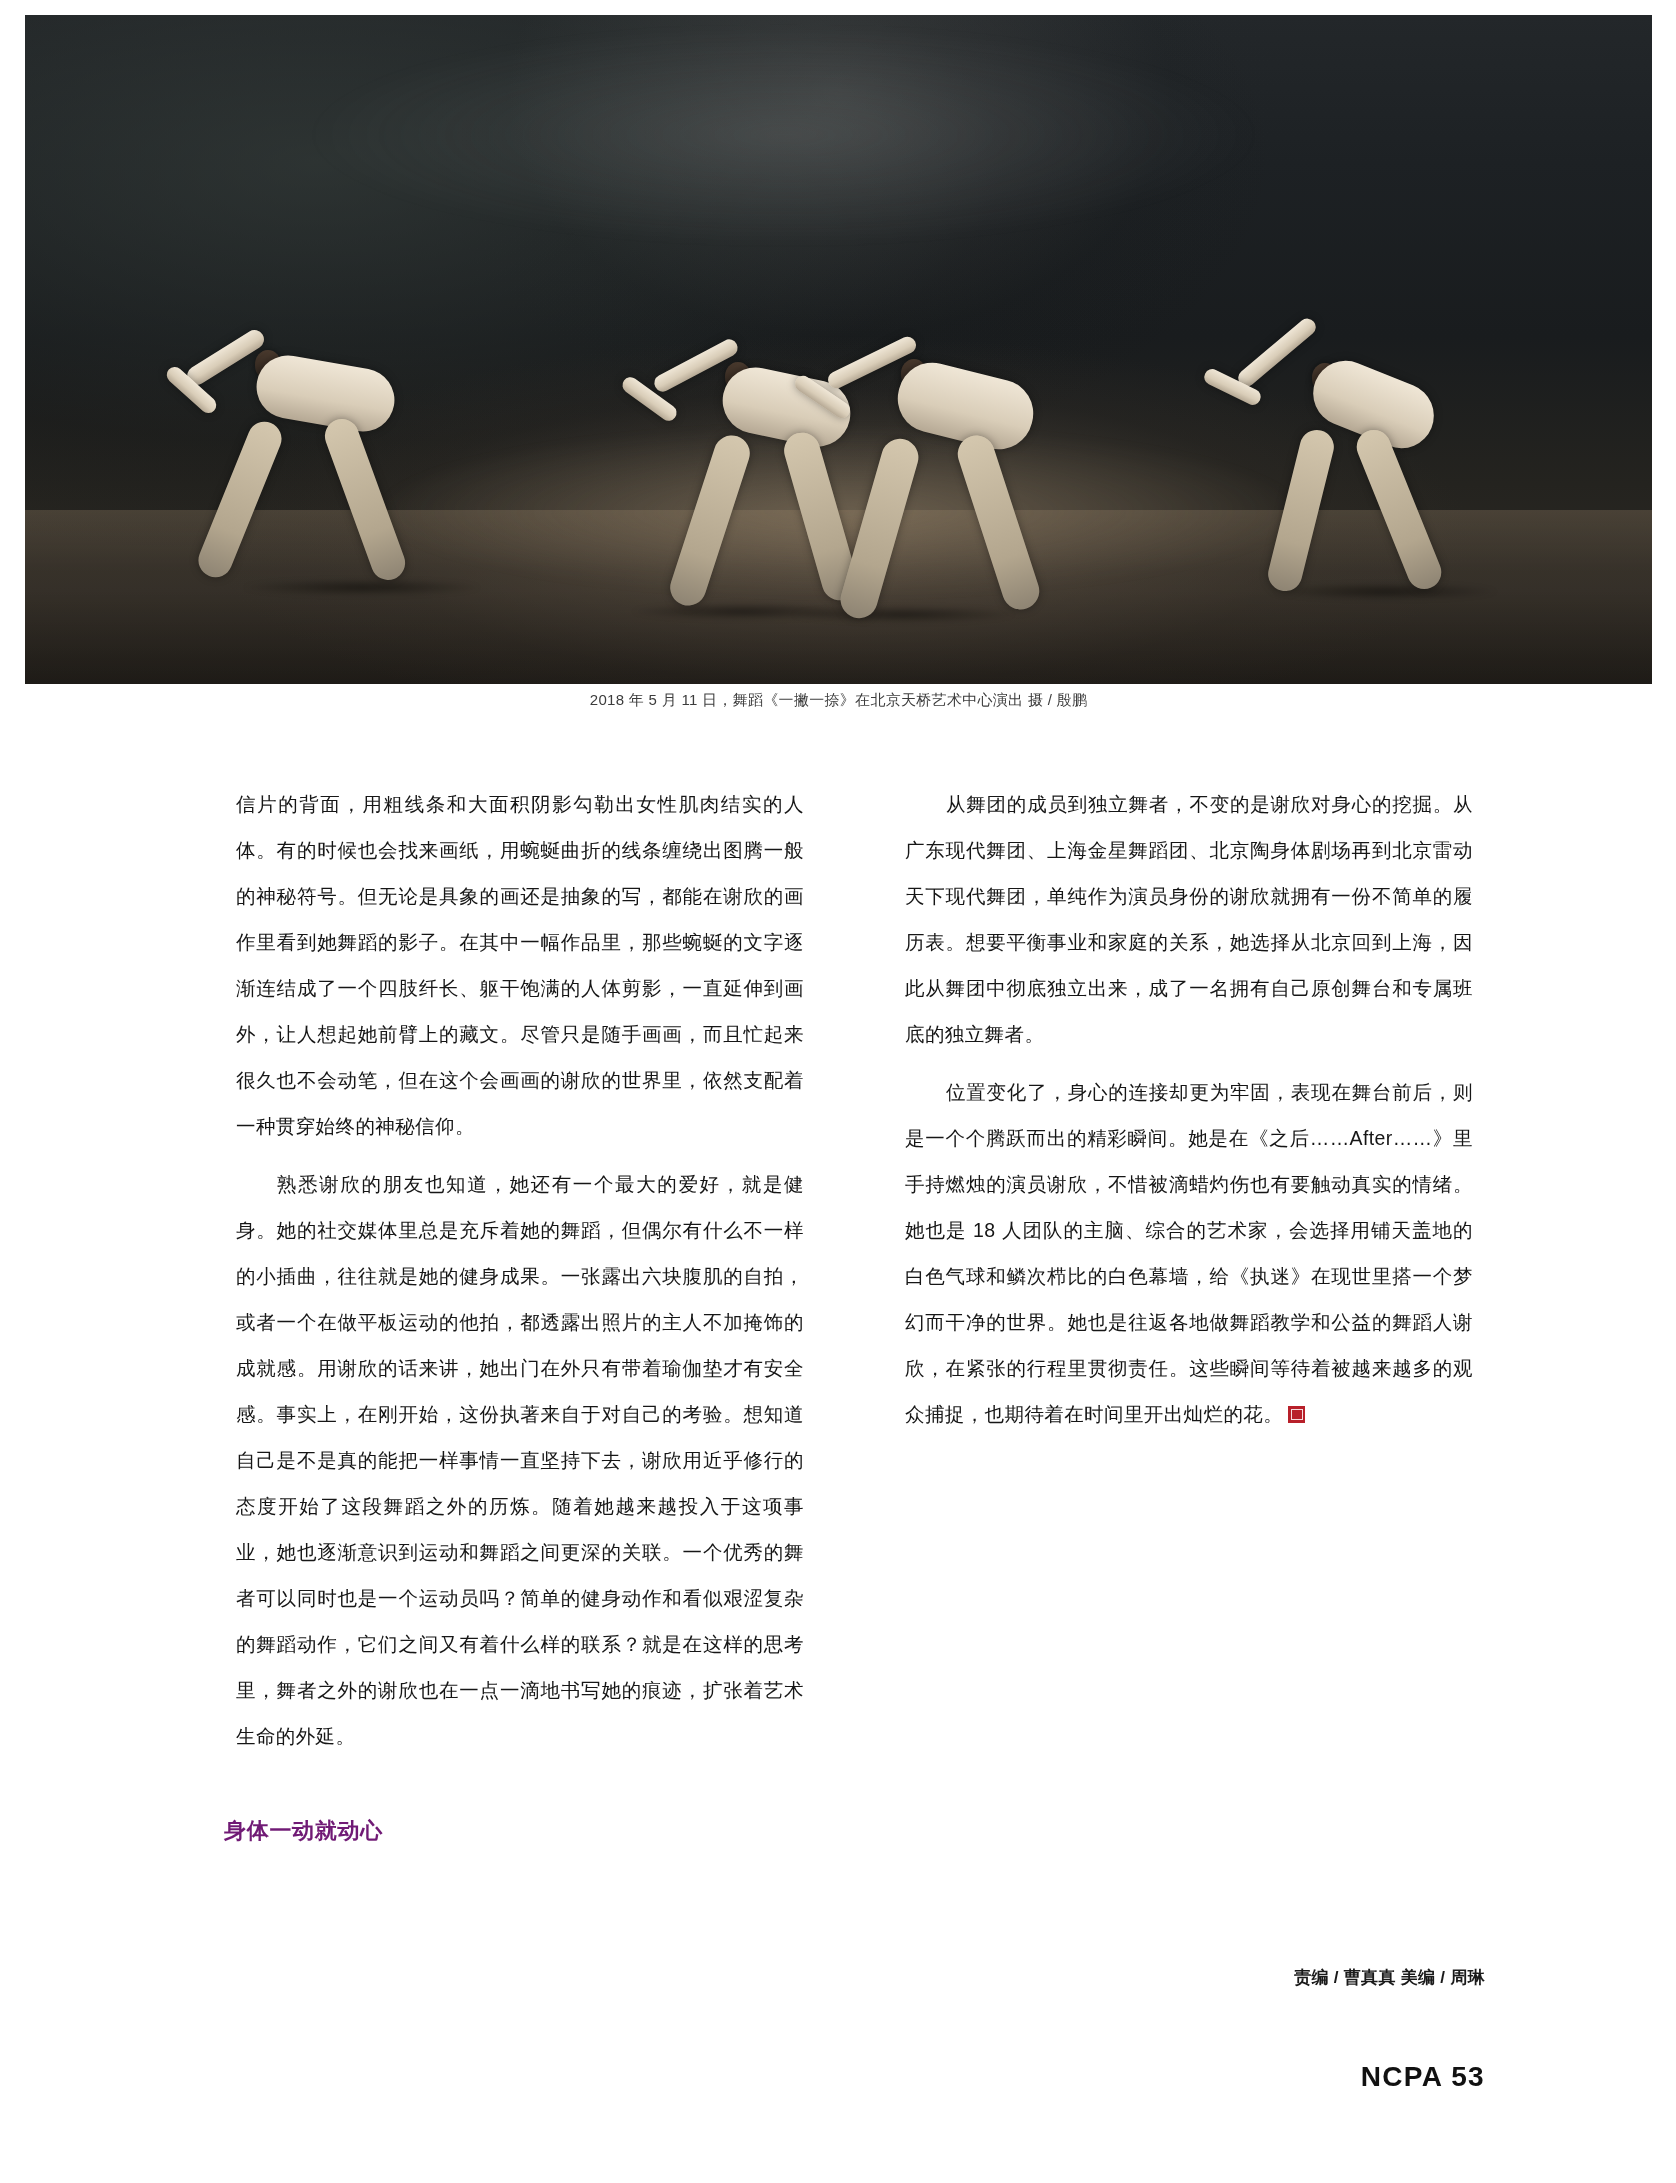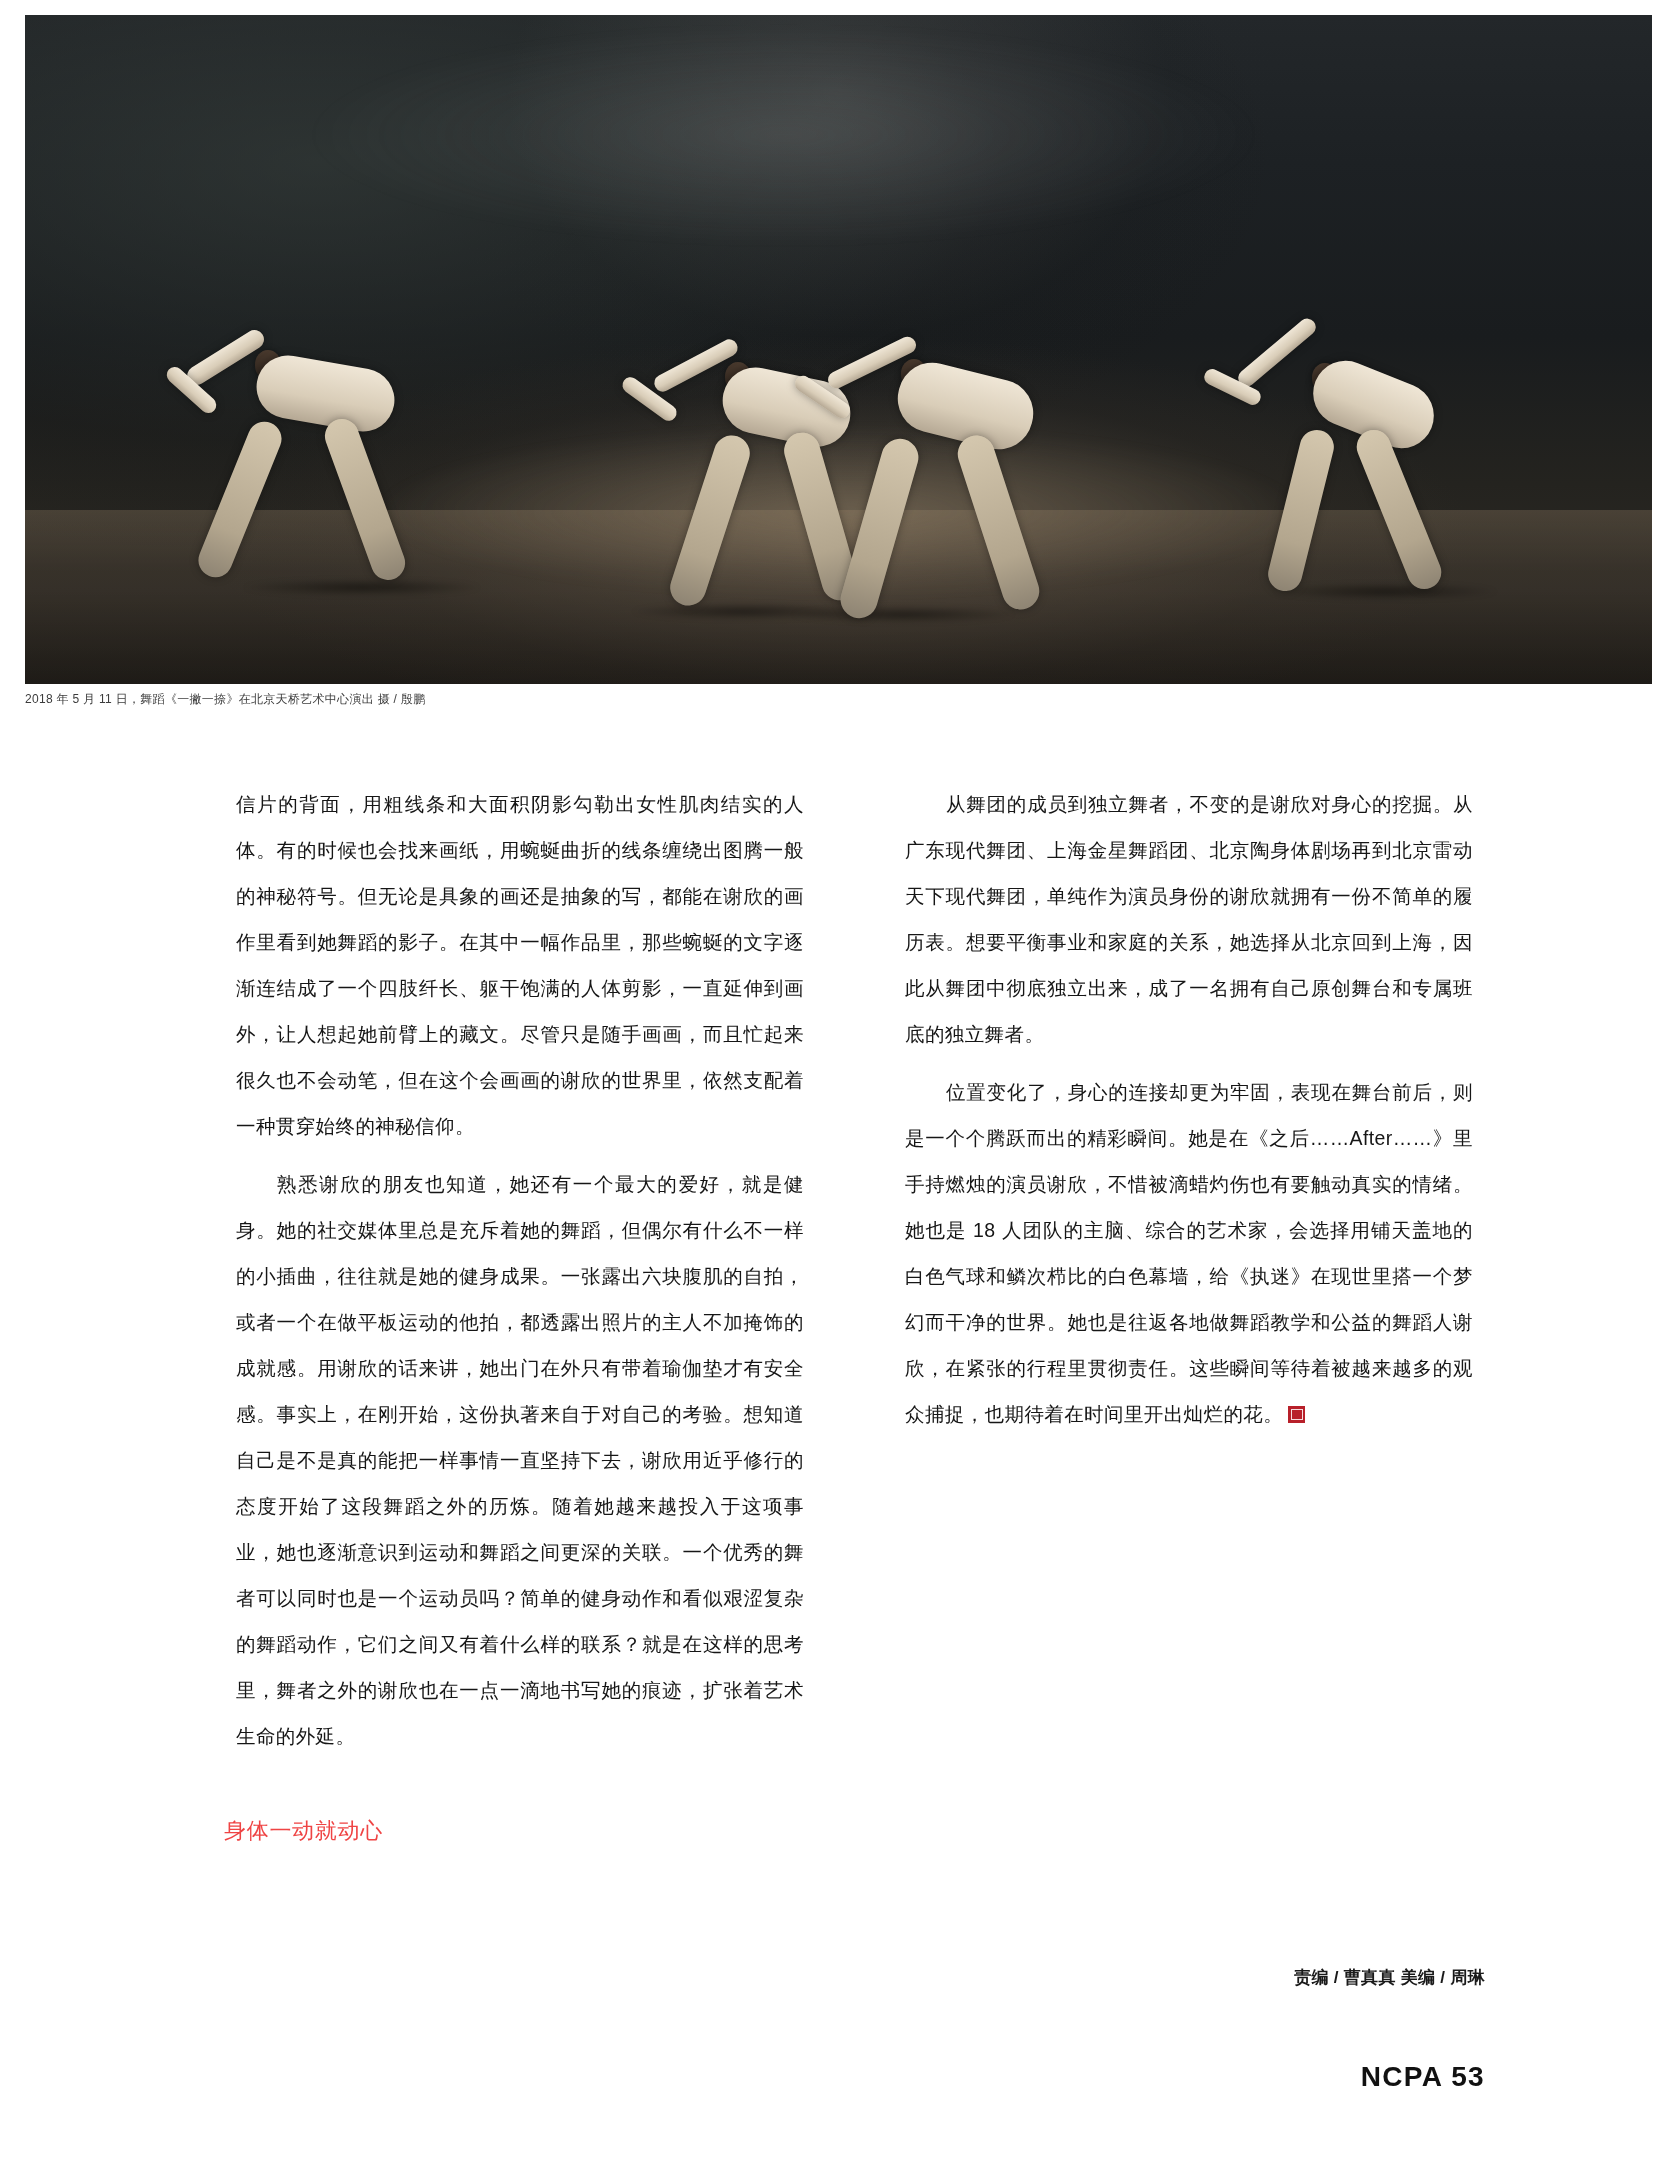--- a/index.html
+++ b/index.html
@@ -87,21 +87,22 @@
     border-radius: 50%;
     background: radial-gradient(ellipse at center, rgba(0,0,0,0.45), rgba(0,0,0,0) 72%);
     filter: blur(2.6px);
   }
 
   .caption {
     position: absolute;
     left: 25px;
     width: 1627px;
     top: 691px;
-    font-size: 12px;
+    text-align: center;
+    font-size: 15px;
     color: #3c3c3c;
     letter-spacing: 0.3px;
   }
 
   
   .columns {
     position: absolute;
     left: 224px;
     top: 769px;
     width: 1261px;
@@ -118,23 +119,23 @@
     text-align: justify;
     text-justify: inter-ideograph;
     letter-spacing: 0.4px;
     color: #161616;
   }
   p.indent { text-indent: 41px; }
 
   h2.subhead {
     margin: 57px 0 0 0;
     font-size: 22px;
-    font-weight: normal;
+    font-weight: bold;
     letter-spacing: 0.7px;
-    color: #ef4444;
+    color: #701a75;
   }
   .after-head { margin-top: 49px; }
 
   .endmark {
     display: inline-block;
     width: 17px;
     height: 17px;
     background: #b8202a;
     margin-left: 5.3px;
     vertical-align: -2px;

